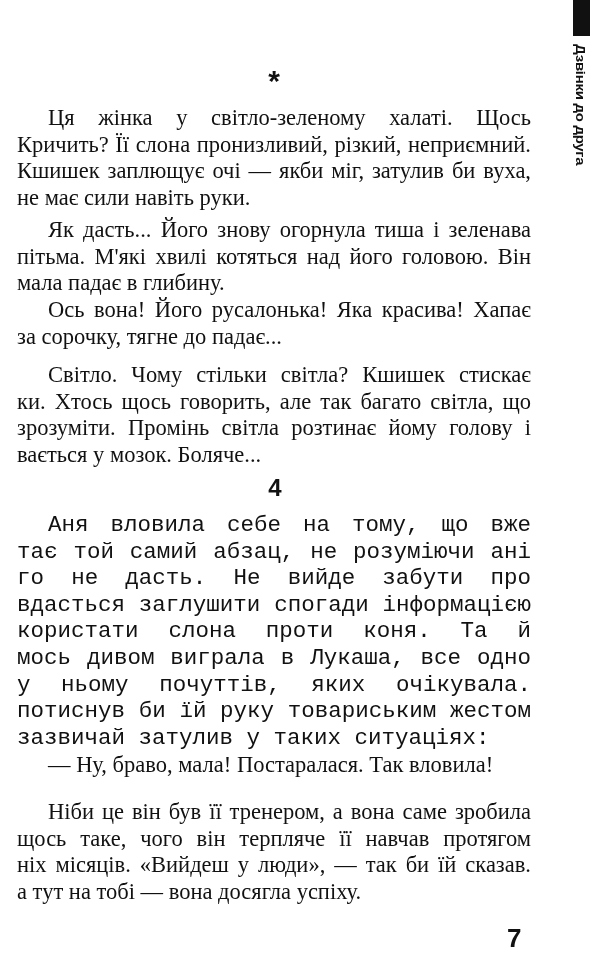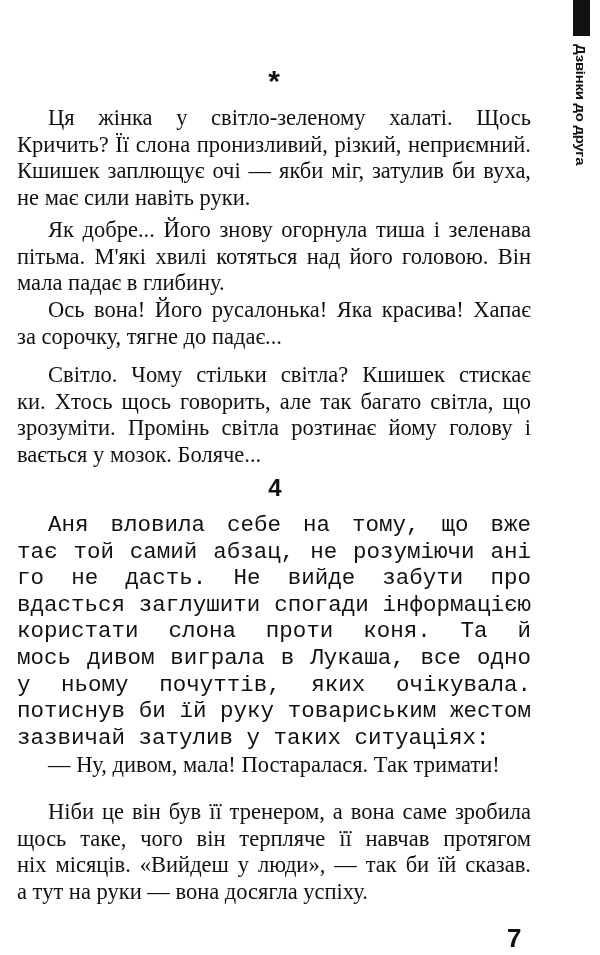--- a/index.html
+++ b/index.html
@@ -34,21 +34,21 @@
   <div class="asterisk">*</div>
 
   <div class="text-block" style="top:105px;">
     <span class="line j ind">Ця жінка у світло-зеленому халаті. Щось говорить.</span>
     <span class="line j">Кричить? Її слона пронизливий, різкий, неприємний.</span>
     <span class="line j">Кшишек заплющує очі — якби міг, затулив би вуха, але</span>
     <span class="line">не має сили навіть руки.</span>
   </div>
 
   <div class="text-block" style="top:217px;">
-    <span class="line j ind">Як добре... Його знову огорнула тиша і зеленава</span>
+    <span class="line j ind">Як дасть... Його знову огорнула тиша і зеленава</span>
     <span class="line j">пітьма. М'які хвилі котяться над його головою. Він по-</span>
     <span class="line">мала падає в глибину.</span>
   </div>
 
   <div class="text-block" style="top:297px;">
     <span class="line j ind">Ось вона! Його русалонька! Яка красива! Хапає його</span>
     <span class="line">за сорочку, тягне до падає...</span>
   </div>
 
   <div class="text-block" style="top:362px;">
@@ -66,24 +66,24 @@
     <span class="line j">го не дасть. Не вийде забути про останню неділю. Не</span>
     <span class="line j">вдасться заглушити спогади інформацією про те, як ви-</span>
     <span class="line j">користати слона проти коня. Та й навіть якби вона яки-</span>
     <span class="line j">мось дивом виграла в Лукаша, все одно не пробудила б</span>
     <span class="line j">у ньому почуттів, яких очікувала. Щонайбільше — він</span>
     <span class="line j">потиснув би їй руку товариським жестом і сказав би, як</span>
     <span class="line">зазвичай затулив у таких ситуаціях:</span>
   </div>
 
   <div class="text-block" style="top:752px;">
-    <span class="line ind">— Ну, дивом, мала! Постаралася. Так тримати!</span>
+    <span class="line ind">— Ну, браво, мала! Постаралася. Так вловила!</span>
   </div>
 
   <div class="text-block" style="top:799px;">
     <span class="line j ind">Ніби це він був її тренером, а вона саме зробила</span>
     <span class="line j">щось таке, чого він терпляче її навчав протягом остан-</span>
     <span class="line j">ніх місяців. «Вийдеш у люди», — так би їй сказав. Наче</span>
-    <span class="line">а тут на руки — вона досягла успіху.</span>
+    <span class="line">а тут на тобі — вона досягла успіху.</span>
   </div>
 
   <div class="folio">7</div>
 </div>
 
 </body></html>

